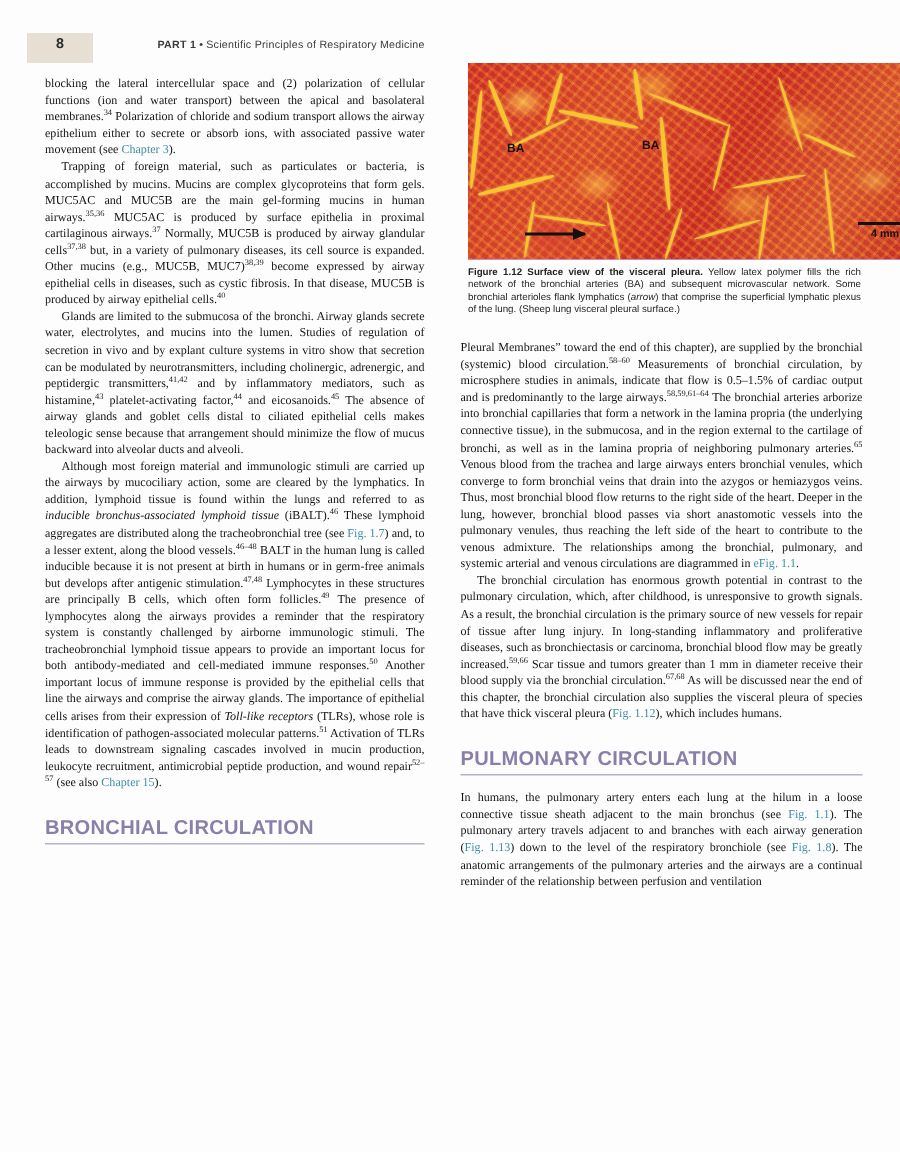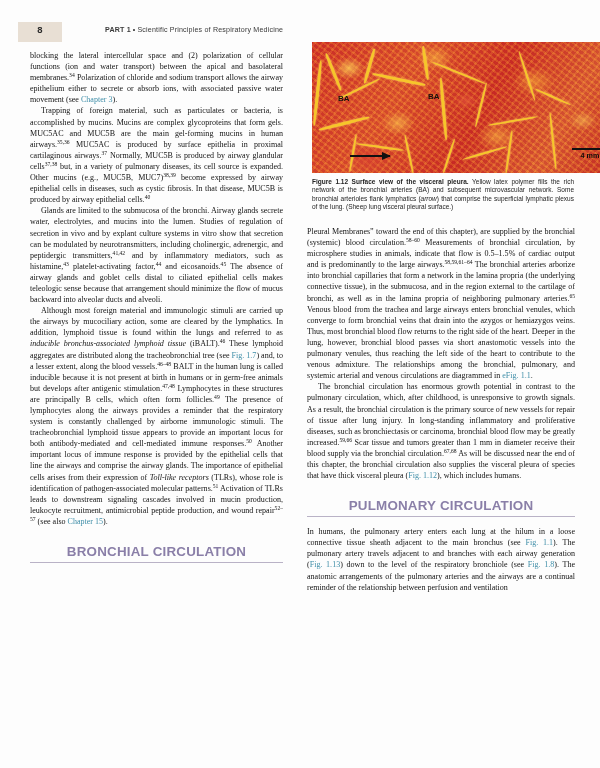--- a/index.html
+++ b/index.html
@@ -100,21 +100,20 @@
 
   
   h2.sect {
     margin: 0;
     font-family: "Liberation Sans", sans-serif;
     font-weight: bold;
     font-size: 13.4px;
     letter-spacing: 0.2px;
     color: #8a7fa8;
     text-transform: uppercase;
-    text-align: center;
   }
   .sect-wrap {
     padding-top: 17px;
     padding-bottom: 0;
   }
   .sect-rule {
     margin-top: 3px;
     margin-bottom: 9px;
     height: 1px;
     background: #b9b2c6;

